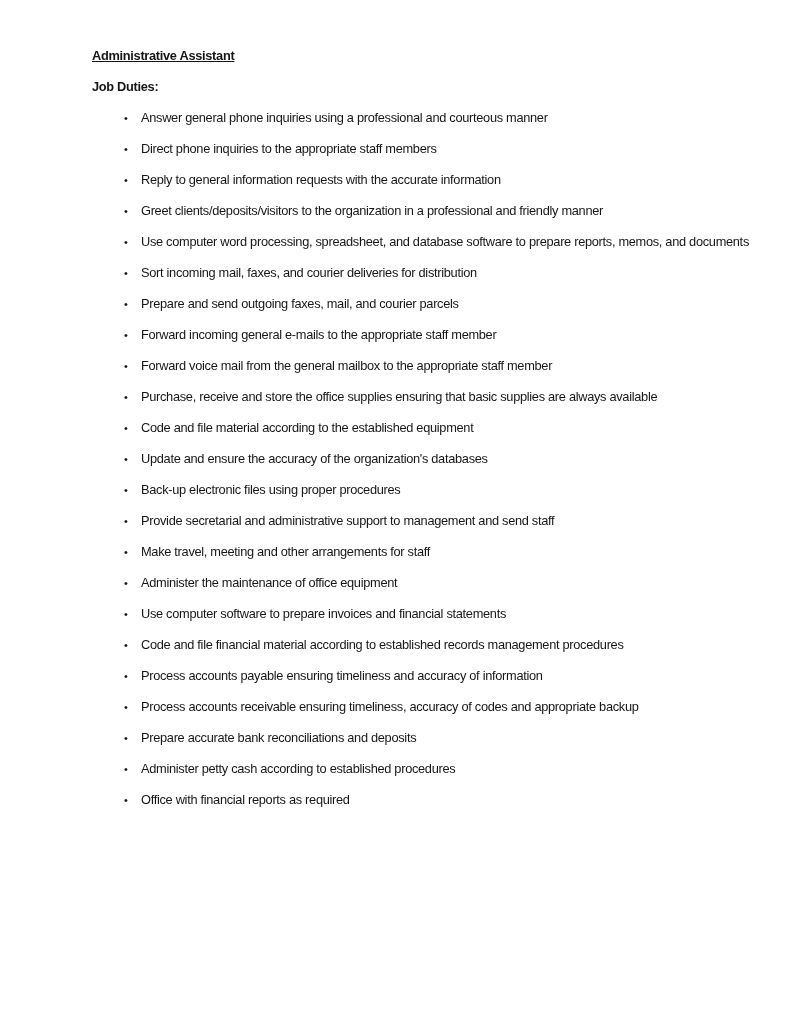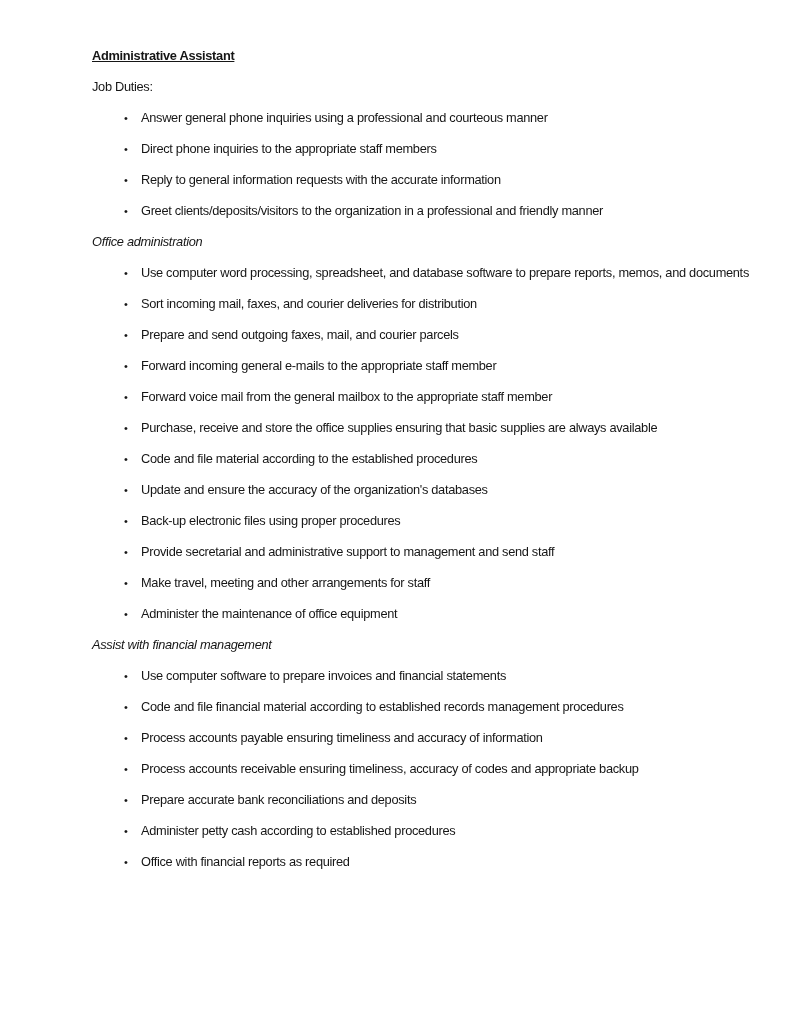--- a/index.html
+++ b/index.html
@@ -26,21 +26,21 @@
     font-size: 12.8px;
     line-height: 14px;
     letter-spacing: -0.3px;
     margin: 0 0 17px 0;
   }
   .doc-title {
     font-weight: bold;
     text-decoration: underline;
   }
   .bold-label {
-    font-weight: normal;
+    font-weight: bold;
     margin-top: 8px;
   }
   .section-heading {
     font-style: italic;
     font-weight: normal;
   }
   ul.duty-list {
     list-style: none;
     margin: 0;
     padding: 0 0 0 32px;
@@ -81,21 +81,20 @@
     <li class="line">
       <span class="bullet">•</span>
       <span class="duty-text">Reply to general information requests with the accurate information</span>
     </li>
     <li class="line">
       <span class="bullet">•</span>
       <span class="duty-text">Greet clients/deposits/visitors to the organization in a professional and friendly manner</span>
     </li>
   </ul>
 
-  <p class="line section-heading">Office administration</p>
 
   <ul class="duty-list">
     <li class="line">
       <span class="bullet">•</span>
       <span class="duty-text">Use computer word processing, spreadsheet, and database software to prepare reports, memos, and documents</span>
     </li>
     <li class="line">
       <span class="bullet">•</span>
       <span class="duty-text">Sort incoming mail, faxes, and courier deliveries for distribution</span>
     </li>
@@ -110,21 +109,21 @@
     <li class="line">
       <span class="bullet">•</span>
       <span class="duty-text">Forward voice mail from the general mailbox to the appropriate staff member</span>
     </li>
     <li class="line">
       <span class="bullet">•</span>
       <span class="duty-text">Purchase, receive and store the office supplies ensuring that basic supplies are always available</span>
     </li>
     <li class="line">
       <span class="bullet">•</span>
-      <span class="duty-text">Code and file material according to the established procedures</span>
+      <span class="duty-text">Code and file material according to the established equipment</span>
     </li>
     <li class="line">
       <span class="bullet">•</span>
       <span class="duty-text">Update and ensure the accuracy of the organization's databases</span>
     </li>
     <li class="line">
       <span class="bullet">•</span>
       <span class="duty-text">Back-up electronic files using proper procedures</span>
     </li>
     <li class="line">
@@ -134,21 +133,20 @@
     <li class="line">
       <span class="bullet">•</span>
       <span class="duty-text">Make travel, meeting and other arrangements for staff</span>
     </li>
     <li class="line">
       <span class="bullet">•</span>
       <span class="duty-text">Administer the maintenance of office equipment</span>
     </li>
   </ul>
 
-  <p class="line section-heading">Assist with financial management</p>
 
   <ul class="duty-list">
     <li class="line">
       <span class="bullet">•</span>
       <span class="duty-text">Use computer software to prepare invoices and financial statements</span>
     </li>
     <li class="line">
       <span class="bullet">•</span>
       <span class="duty-text">Code and file financial material according to established records management procedures</span>
     </li>

